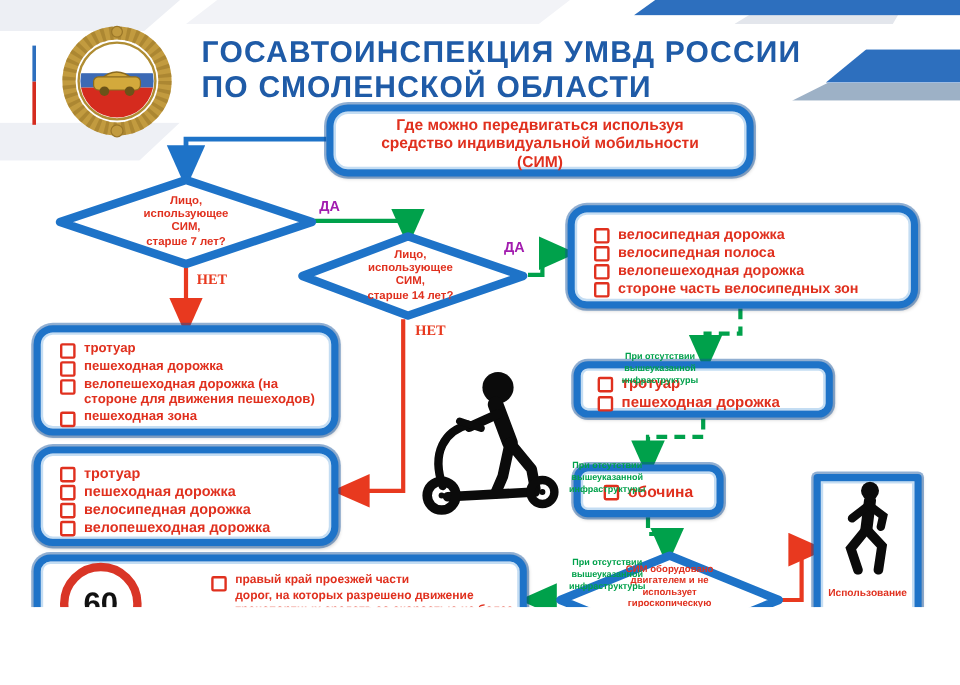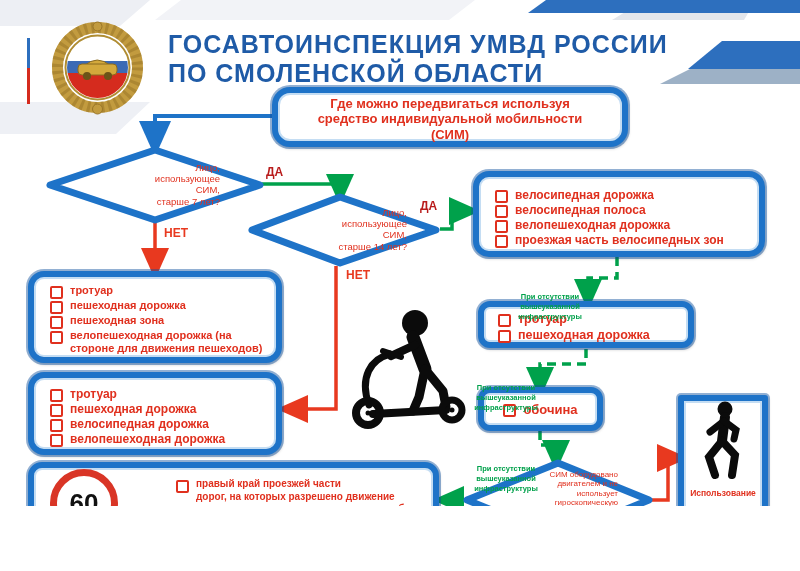--- a/index.html
+++ b/index.html
@@ -41,27 +41,27 @@
   #box-sidewalk .check-item{font-size:12.5px;}
   #box-roadside{left:478px;top:387px;width:125px;height:44px;padding:9px 0 0 0;border-radius:12px;}
   #box-roadside .check-item{font-size:13px;justify-content:center;}
   #box-road{left:28px;top:462px;width:411px;height:82px;display:flex;align-items:center;border-radius:14px;}
   #speed-sign{width:54px;height:54px;border:7px solid #d93526;border-radius:50%;background:#fff;margin-left:16px;flex:none;
               display:flex;align-items:center;justify-content:center;font-size:26px;font-weight:bold;color:#111;}
   #box-road .check-item{margin-left:58px;font-size:10px;}
   #box-ped{left:678px;top:395px;width:90px;height:157px;border-radius:3px;text-align:center;padding-top:0;}
   #box-ped .ped-text{color:#e0301e;font-weight:bold;font-size:8.5px;line-height:1.95;white-space:pre-line;margin-top:2px;}
   
-  .dtext{position:absolute;color:#e0301e;font-weight:normal;text-align:right;white-space:pre-line;z-index:3;}
+  .dtext{position:absolute;color:#e0301e;font-weight:bold;text-align:center;white-space:pre-line;z-index:3;}
   #d1-text{left:90px;top:162px;width:130px;font-size:9.5px;line-height:1.18;}
   #d2-text{left:277px;top:207px;width:130px;font-size:9.5px;line-height:1.18;}
   #d3-text{left:498px;top:470px;width:120px;font-size:8px;line-height:1.16;}
   
   .lab{position:absolute;font-weight:bold;font-size:12px;z-index:3;}
-  .lab.green{color:#b91c1c;} .lab.red{color:#e8391f;}
+  .lab.green{color:#a21caf;} .lab.red{color:#e8391f;font-family:Liberation Serif, serif;}
   #da1{left:266px;top:165px;} #net1{left:164px;top:226px;}
   #da2{left:420px;top:199px;} #net2{left:346px;top:268px;}
   #da3{left:457px;top:512px;} #net3{left:636px;top:514px;}
   .ni{position:absolute;color:#00a14b;font-weight:bold;font-size:7.5px;line-height:1.3;text-align:center;
       white-space:pre-line;z-index:3;width:80px;margin-top:28px;}
   #ni1{left:510px;top:264px;} #ni2{left:466px;top:355px;} #ni3{left:466px;top:436px;}
   
   #connectors{position:absolute;left:0;top:0;z-index:1;}
   #scooter{position:absolute;left:333px;top:293px;z-index:2;}
   
@@ -175,26 +175,26 @@
         <div class="check-item">
           <span class="checkbox"></span>
           <span class="ci-text">тротуар</span>
         </div>
         <div class="check-item">
           <span class="checkbox"></span>
           <span class="ci-text">пешеходная дорожка</span>
         </div>
         <div class="check-item">
           <span class="checkbox"></span>
+          <span class="ci-text">велопешеходная дорожка (на стороне для движения пешеходов)</span>
+        </div>
+        <div class="check-item">
+          <span class="checkbox"></span>
           <span class="ci-text">пешеходная зона</span>
         </div>
-        <div class="check-item">
-          <span class="checkbox"></span>
-          <span class="ci-text">велопешеходная дорожка (на стороне для движения пешеходов)</span>
-        </div>
       </div>
   </div>
   <div class="flowbox" id="box-7to14">
     <div class="list">
         <div class="check-item">
           <span class="checkbox"></span>
           <span class="ci-text">тротуар</span>
         </div>
         <div class="check-item">
           <span class="checkbox"></span>
@@ -219,21 +219,21 @@
         <div class="check-item">
           <span class="checkbox"></span>
           <span class="ci-text">велосипедная полоса</span>
         </div>
         <div class="check-item">
           <span class="checkbox"></span>
           <span class="ci-text">велопешеходная дорожка</span>
         </div>
         <div class="check-item">
           <span class="checkbox"></span>
-          <span class="ci-text">проезжая часть велосипедных зон</span>
+          <span class="ci-text">стороне часть велосипедных зон</span>
         </div>
       </div>
   </div>
   <div class="flowbox" id="box-sidewalk">
     <div class="list">
         <div class="check-item">
           <span class="checkbox"></span>
           <span class="ci-text">тротуар</span>
         </div>
         <div class="check-item">

